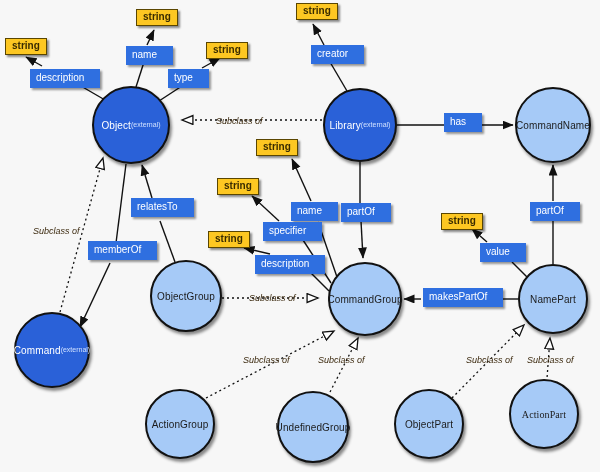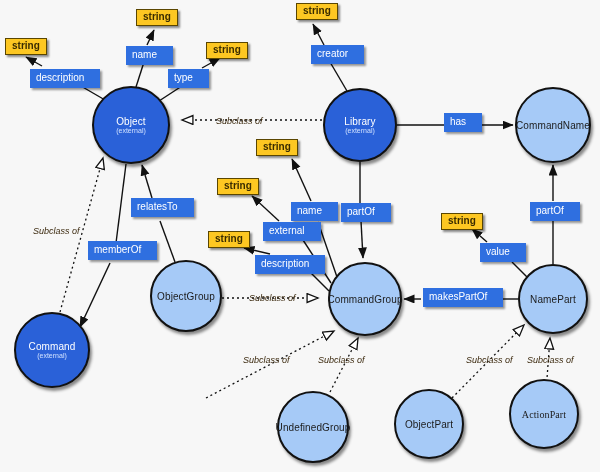--- a/index.html
+++ b/index.html
@@ -12,21 +12,21 @@
   }
   #stage{position:absolute;left:0;top:0;width:600px;height:472px;}
   svg#edges{position:absolute;left:0;top:0;width:600px;height:472px;}
 
   .node{
     position:absolute;
     border-radius:50%;
     border:2px solid #111;
     box-sizing:border-box;
     display:flex;
-    flex-direction:column;
+    flex-direction:row;
     align-items:center;
     justify-content:center;
     box-shadow:2px 3px 3px rgba(0,0,0,0.45);
   }
   .node.dark{background:#2a61d8;color:#ffffff;}
   .node.light{background:#a6caf7;color:#1c1c1c;}
   .node .nm{font-size:10px;line-height:11px;letter-spacing:0.1px;}
   .node.dark .nm{color:#ffffff;}
   .node .sub{font-size:7px;line-height:8px;}
   .node.dark .sub{color:#cfe0ff;}
@@ -155,20 +155,23 @@
   </div>
 
   <div class="node light" style="left:328px;top:262px;width:74px;height:74px;">
     <span class="nm">CommandGroup</span>
   </div>
 
   <div class="node light" style="left:518px;top:264px;width:70px;height:70px;">
     <span class="nm">NamePart</span>
   </div>
 
+  <div class="node light" style="left:145px;top:389px;width:70px;height:70px;">
+    <span class="nm">ActionGroup</span>
+  </div>
 
   <div class="node light" style="left:277px;top:391px;width:72px;height:72px;">
     <span class="nm">UndefinedGroup</span>
   </div>
 
   <div class="node light" style="left:394px;top:389px;width:70px;height:70px;">
     <span class="nm">ObjectPart</span>
   </div>
 
   <div class="node light" style="left:509px;top:379px;width:70px;height:70px;font-family:Liberation Serif, serif;">
@@ -185,21 +188,21 @@
   <div class="lit" style="left:441px;top:213px;">string</div>
 
   <div class="prop" style="left:30px;top:69px;">description</div>
   <div class="prop" style="left:126px;top:46px;">name</div>
   <div class="prop" style="left:168px;top:69px;">type</div>
   <div class="prop" style="left:311px;top:45px;">creator</div>
   <div class="prop" style="left:444px;top:113px;">has</div>
   <div class="prop" style="left:131px;top:198px;">relatesTo</div>
   <div class="prop" style="left:88px;top:241px;">memberOf</div>
   <div class="prop" style="left:291px;top:202px;">name</div>
-  <div class="prop" style="left:263px;top:222px;">external</div>
+  <div class="prop" style="left:263px;top:222px;">specifier</div>
   <div class="prop" style="left:255px;top:255px;">description</div>
   <div class="prop" style="left:341px;top:203px;">partOf</div>
   <div class="prop" style="left:423px;top:288px;">makesPartOf</div>
   <div class="prop" style="left:480px;top:243px;">value</div>
   <div class="prop" style="left:530px;top:202px;">partOf</div>
 
   <div class="sublabel" style="left:216px;top:116px;">Subclass of</div>
   <div class="sublabel" style="left:33px;top:226px;">Subclass of</div>
   <div class="sublabel" style="left:249px;top:293px;">Subclass of</div>
   <div class="sublabel" style="left:243px;top:355px;">Subclass of</div>

